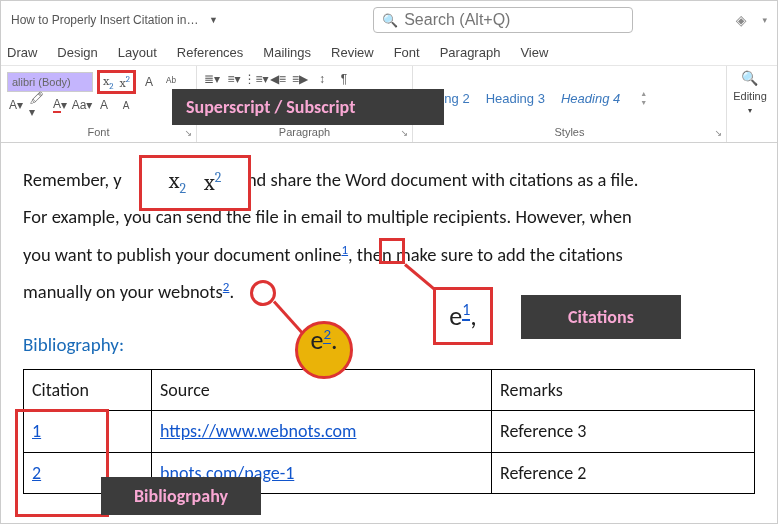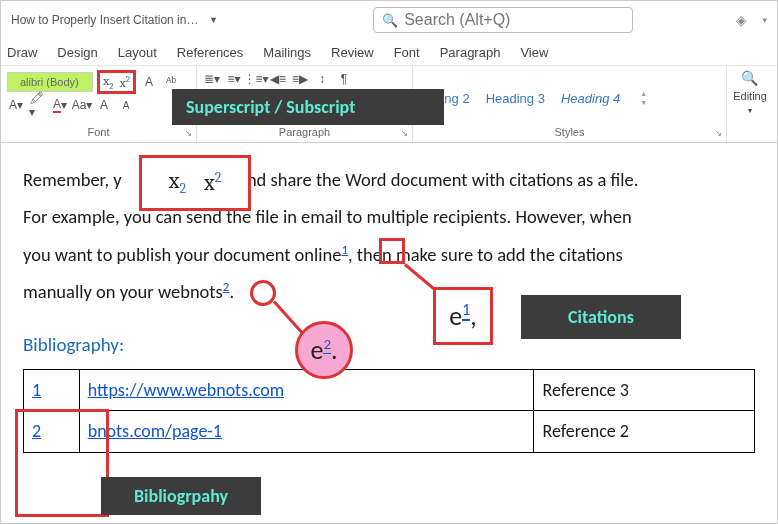--- a/index.html
+++ b/index.html
@@ -21,21 +21,21 @@
   .ribbon { height: 78px; background: #fff; display: flex; border-bottom: 1px solid #d0d0d0; border-top: 1px solid #e6e6e6; }
   .ribbon-group { border-right: 1px solid #e0e0e0; display: flex; flex-direction: column; justify-content: space-between; padding: 4px 6px 2px 6px; position: relative; }
   .rg-font { width: 196px; }
   .rg-para { width: 216px; }
   .rg-styles { width: 314px; }
   .rg-editing { width: 46px; border-right: none; }
   .rg-rows { display: flex; flex-direction: column; gap: 2px; }
   .rg-row { display: flex; align-items: center; gap: 4px; font-size: 11px; color: #555; }
   .rg-label { text-align: center; font-size: 11px; color: #666; padding-bottom: 2px; }
   .dialog-launcher { position: absolute; right: 4px; bottom: 4px; font-size: 9px; color: #888; }
-  .font-name-box { height: 20px; border: 1px solid #ccc; padding: 0 12px; font-size: 11px; display: flex; align-items: center; width: 86px; background: #bef264; color: #666; white-space: nowrap; overflow: hidden; }
+  .font-name-box { height: 20px; border: 1px solid #ccc; padding: 0 4px; font-size: 11px; display: flex; align-items: center; width: 86px; background: #c4b5fd; color: #666; white-space: nowrap; overflow: hidden; }
   .icon-btn { width: 18px; height: 18px; display: inline-flex; align-items: center; justify-content: center; font-size: 12px; color: #555; }
   .subscript-box { border: 3px solid #d33; padding: 0 3px; height: 24px; display: inline-flex; align-items: center; gap: 6px; }
   .xsub { font-family: "Cambria", serif; font-size: 13px; }
   .xsub sub, .xsub sup { font-size: 9px; color: #3b78bd; }
   .styles-row { display: flex; align-items: center; gap: 16px; height: 100%; padding-left: 8px; }
   .style-item { font-size: 13px; color: #3b78bd; white-space: nowrap; }
   .style-item.h4 { font-style: italic; }
   .updown { display:flex; flex-direction: column; font-size: 7px; color:#999; gap:2px; margin-left:4px;}
   .editing-col { display:flex; flex-direction:column; align-items:center; gap:4px; font-size:11px; color:#444; }
 
@@ -45,25 +45,25 @@
   .biblio-h { color: #1a6bb8; font-size: 19px; margin-top: 16px; }
   table.bib { border-collapse: collapse; width: 100%; margin-top: 4px; font-size: 18px; }
   table.bib td, table.bib th { border: 1px solid #000; padding: 2px 8px; text-align: left; font-weight: normal; }
   .src-link { color:#1155cc; text-decoration: underline; }
 
   
   .redbox { position: absolute; border: 3px solid #d33; pointer-events: none; background: transparent; }
   .redbox-fill { position:absolute; border: 3px solid #d33; background: #fff; display:flex; align-items:center; justify-content:center; gap:18px; font-family: Cambria, serif; font-size: 22px; }
   .redbox-fill .xs sub { color:#3b78bd; font-size:14px;}
   .redbox-fill .xs sup { color:#3b78bd; font-size:14px;}
-  .redcircle { position:absolute; border:3px solid #d33; border-radius:50%; background:#f9a8d4; display:flex; align-items:center; justify-content:center; font-family: Calibri, serif; font-size:26px; }
+  .redcircle { position:absolute; border:3px solid #d33; border-radius:50%; background:#eab308; display:flex; justify-content:center; font-family: Calibri, serif; font-size:26px; }
   .redcircle-sm { position:absolute; border:3px solid #d33; border-radius:50%; }
   .redline { position:absolute; background:#d33; height:3px; transform-origin: left center;}
 
-  .callout { position:absolute; background:#3c3c3c; color:#5eead4; font-size:18px; font-weight:600; padding:8px 14px; display:flex; align-items:center; font-family: Calibri, Arial, sans-serif; }
+  .callout { position:absolute; background:#3c3c3c; color:#f9a8d4; font-size:18px; font-weight:600; padding:8px 14px; display:flex; align-items:center; font-family: Calibri, Arial, sans-serif; }
 
 </style>
 </head>
 <body>
 
 <div class="titlebar">
   <div class="doc-title-wrap">
     <span class="doc-title">How to Properly Insert Citation in Micros...</span>
     <span class="caret-down">▼</span>
   </div>
@@ -171,20 +171,25 @@
   <div>
     <span>you want to publish your document onlin</span><span>e</span><span class="cit-sup">1</span><span>, then make sure to add the citations</span>
   </div>
   <div>
     <span>manually on your webnots</span><span class="cit-sup">2</span><span>.</span>
   </div>
 
   <div class="biblio-h">Bibliography:</div>
   <table class="bib">
     <tbody>
+        <tr>
+      <th style="width:128px;">Citation</th>
+      <th style="width:340px;">Source</th>
+      <th>Remarks</th>
+    </tr>
     <tr>
       <td><a href="#" class="src-link">1</a></td>
       <td><a href="#" class="src-link">https://www.webnots.com</a></td>
       <td>Reference 3</td>
     </tr>
     <tr>
       <td><a href="#" class="src-link">2</a></td>
       <td><a href="#" class="src-link"><span>bnots.com/page-1</span></a></td>
       <td>Reference 2</td>
     </tr>

